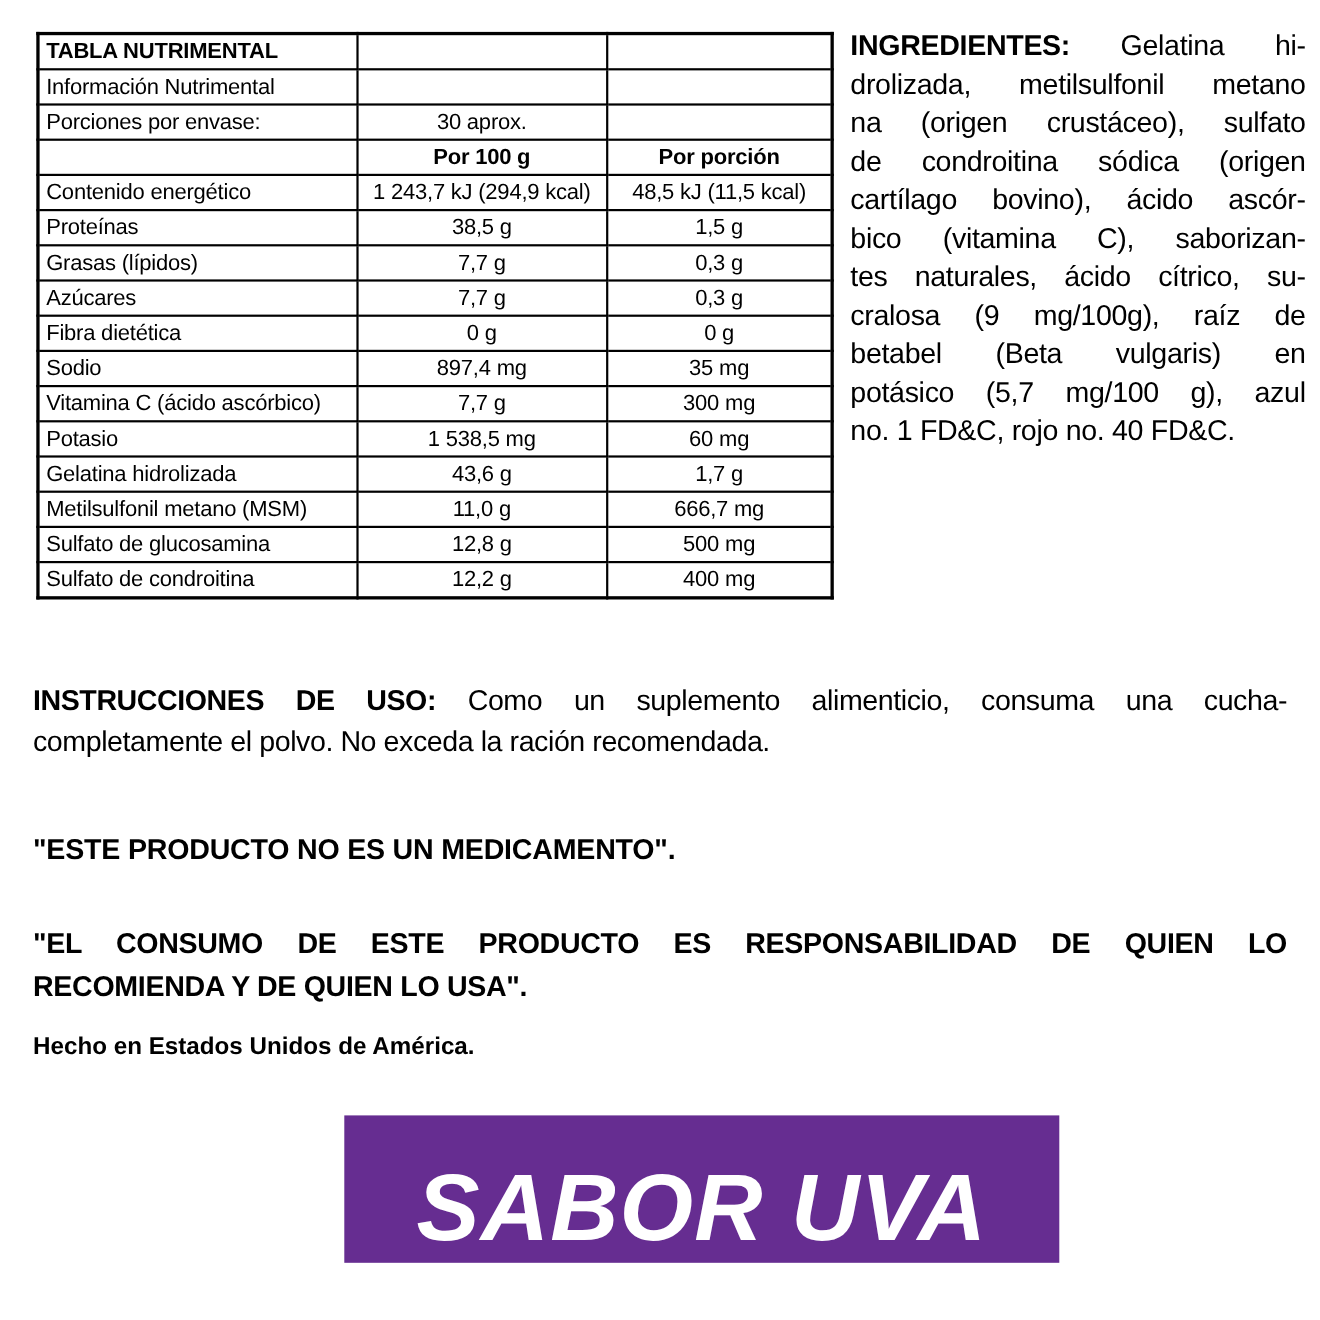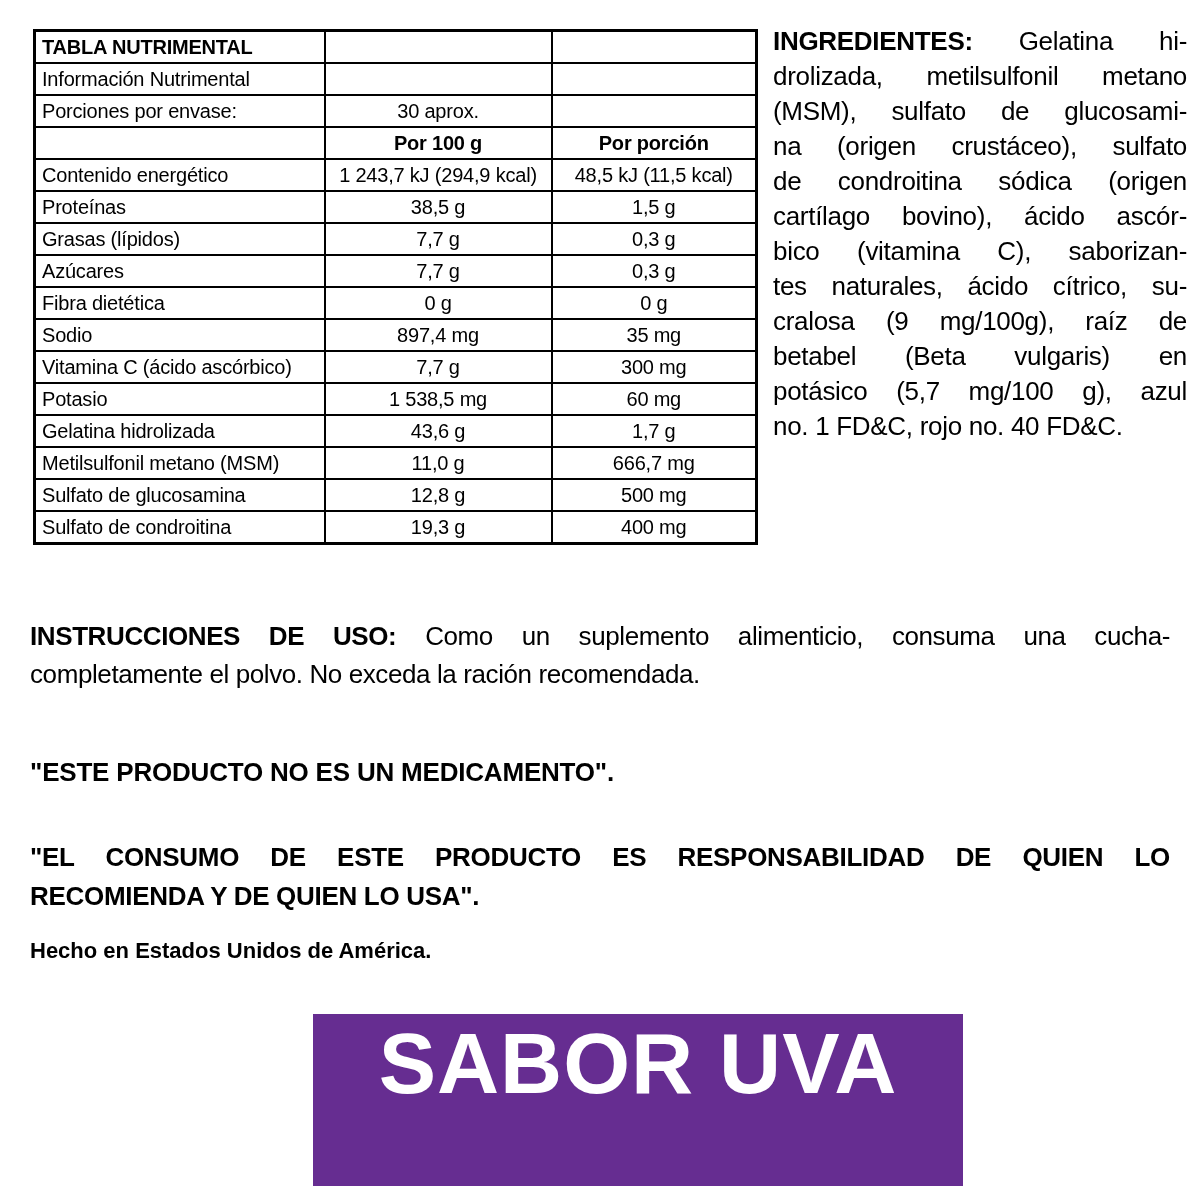--- a/index.html
+++ b/index.html
@@ -45,23 +45,23 @@
   .claim2{
     position:absolute;left:30px;top:838px;width:1140px;
     font-size:26px;font-weight:bold;line-height:39px;letter-spacing:-0.3px;
   }
   .made-in{
     position:absolute;left:30px;top:938px;width:1140px;
     font-size:22px;font-weight:bold;
   }
   
   .banner{
-    position:absolute;left:313px;top:1014px;width:650px;height:172px;
-    display:flex;align-items:flex-start;justify-content:center;
-    background:#662D91;color:#ffffff;
+    position:absolute;left:313px;top:1014px;width:650px;height:134px;
+    display:flex;align-items:flex-end;justify-content:center;
+    background:#662D91;color:#ffffff;font-style:italic;
   }
   .banner-text{
     font-size:86px;font-weight:bold;letter-spacing:1px;white-space:nowrap;
   }
 </style>
 </head>
 <body>
 
 <div id="canvas">
 
@@ -143,30 +143,29 @@
         <td class="val">11,0 g</td>
         <td class="val">666,7 mg</td>
       </tr>
       <tr>
         <td class="lbl">Sulfato de glucosamina</td>
         <td class="val">12,8 g</td>
         <td class="val">500 mg</td>
       </tr>
       <tr>
         <td class="lbl">Sulfato de condroitina</td>
-        <td class="val">19,3 g</td>
+        <td class="val">12,2 g</td>
         <td class="val">400 mg</td>
       </tr>
     </tbody>
   </table>
 
   <div class="ingredients">
     <div class="jline"><span class="bold">INGREDIENTES:</span> <span>Gelatina hi-</span></div>
     <div class="jline">drolizada, metilsulfonil metano</div>
-    <div class="jline">(MSM), sulfato de glucosami-</div>
     <div class="jline">na (origen crustáceo), sulfato</div>
     <div class="jline">de condroitina sódica (origen</div>
     <div class="jline">cartílago bovino), ácido ascór-</div>
     <div class="jline">bico (vitamina C), saborizan-</div>
     <div class="jline">tes naturales, ácido cítrico, su-</div>
     <div class="jline">cralosa (9 mg/100g), raíz de</div>
     <div class="jline">betabel (Beta vulgaris) en</div>
     <div class="jline">potásico (5,7 mg/100 g), azul</div>
     <div class="jline left-last">no. 1 FD&amp;C, rojo no. 40 FD&amp;C.</div>
   </div>

